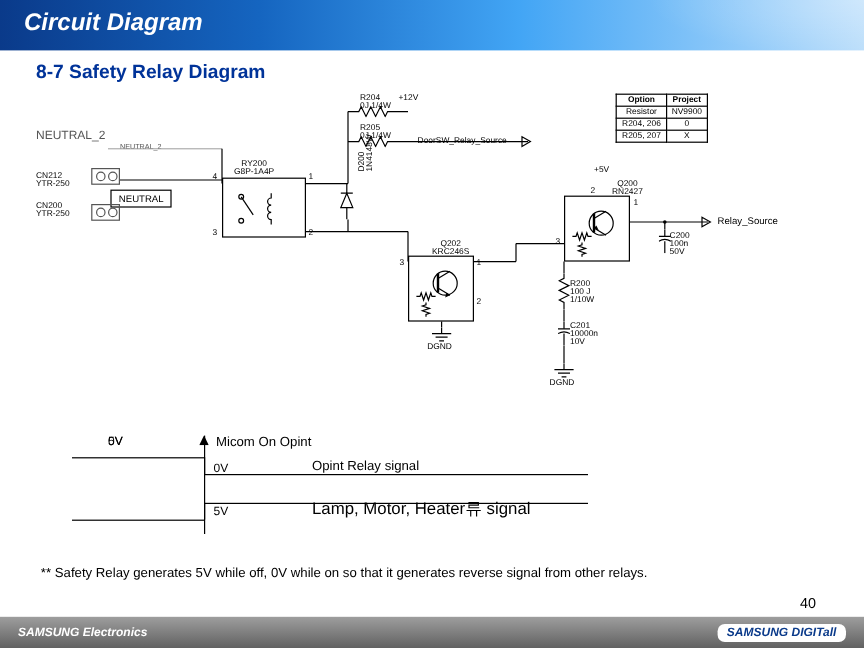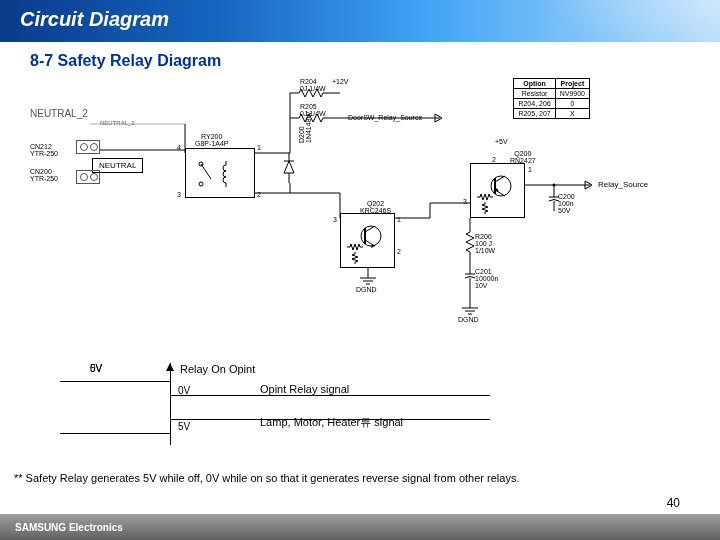--- a/index.html
+++ b/index.html
@@ -10,24 +10,24 @@
   .content{padding:10px 30px}
   .section-title{color:#003399;font-size:16px;font-weight:bold;margin-bottom:8px}
   .diagram{position:relative;width:660px;height:280px;font-size:7px;color:#000}
   .diagram div{position:absolute}
   .opt-table{right:100px;top:0;border-collapse:collapse;font-size:7px}
   .opt-table td,.opt-table th{border:1px solid #000;padding:1px 4px;text-align:center}
   .timing{position:relative;width:660px;height:95px;font-size:10px;margin-top:5px}
   .timing-line{position:absolute;border-top:1px solid #000}
   .timing-vline{position:absolute;border-left:1px solid #000}
   .timing-label{position:absolute;font-size:10px}
-  .footnote{font-size:11px;padding:4px 14px}
+  .footnote{font-size:11px;padding:4px 34px}
   .pagenum{position:absolute;right:40px;bottom:30px;font-size:12px}
   .footer{position:absolute;bottom:0;left:0;right:0;height:26px;background:linear-gradient(180deg,#9e9e9e 0%,#616161 100%);display:flex;align-items:center;padding:0 15px}
-  .footer-company{color:#fff;font-size:10px;font-weight:bold;}
+  .footer-company{color:#fff;font-size:10px;font-weight:bold;font-style:italic}
   .footer-logo{position:absolute;right:15px;color:#0a3a8a;font-weight:bold;font-size:10px;background:#fff;padding:2px 8px;border-radius:6px;font-style:italic}
   svg{position:absolute}
 </style>
 </head>
 <body>
 
 <div class="header">
   <div class="header-swirl"></div>
   <div class="header-title">Circuit Diagram</div>
 </div>
@@ -222,36 +222,37 @@
       <polygon points="555,103 555,111 562,107" fill="none" stroke="#000"></polygon>
       <polygon points="405,36 405,44 412,40" fill="none" stroke="#000"></polygon>
     </svg>
   </div>
 
   <div class="timing">
     <div class="timing-vline" style="left:140px;top:0;height:82px"></div>
     <svg style="position:absolute;left:136px;top:0" width="8" height="8">
         <polygon points="4,0 0,8 8,8" fill="#000"></polygon>
       </svg>
-    <div class="timing-label" style="left:150px;top:0;font-size:11px">Relay On Opint</div>
+    <div class="timing-label" style="left:150px;top:0;font-size:11px">Micom On Opint</div>
 
     <div class="timing-label" style="left:60px;top:17">5V</div>
     <div class="timing-line" style="left:30px;top:18px;width:110px"></div>
     <div class="timing-vline" style="left:140px;top:18px;height:14px"></div>
     <div class="timing-label" style="left:148px;top:22px">0V</div>
     <div class="timing-line" style="left:140px;top:32px;width:320px"></div>
     <div class="timing-label" style="left:230px;top:20px;font-size:11px">Opint Relay signal</div>
 
     <div class="timing-label" style="left:60px;top:58">0V</div>
     <div class="timing-line" style="left:30px;top:70px;width:110px"></div>
     <div class="timing-vline" style="left:140px;top:56px;height:14px"></div>
     <div class="timing-label" style="left:148px;top:58px">5V</div>
     <div class="timing-line" style="left:140px;top:56px;width:320px"></div>
-    <div class="timing-label" style="left:230px;top:52px;font-size:11px">Lamp, Motor, Heater류 signal</div>
+    <div class="timing-label" style="left:230px;top:52px;font-size:14px">Lamp, Motor, Heater류 signal</div>
   </div>
 </div>
 
 <div class="footnote">** Safety Relay generates 5V while off, 0V while on so that it generates reverse signal from other relays.</div>
 <div class="pagenum">40</div>
 
 <div class="footer">
   <div class="footer-company">SAMSUNG Electronics</div>
+  <div class="footer-logo">SAMSUNG DIGITall</div>
 </div>
 
 </body></html>

